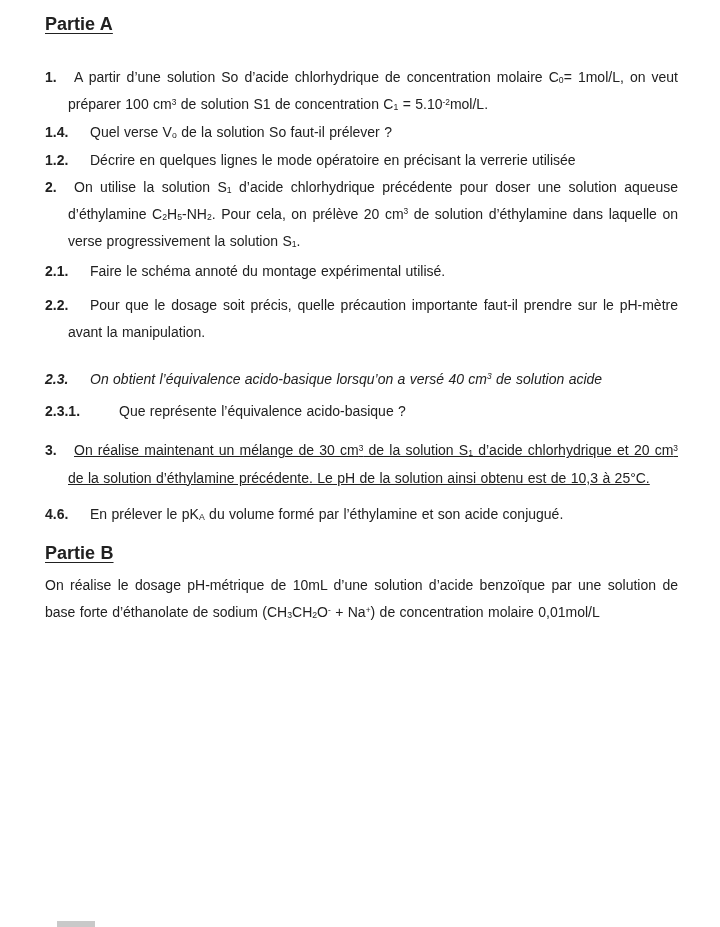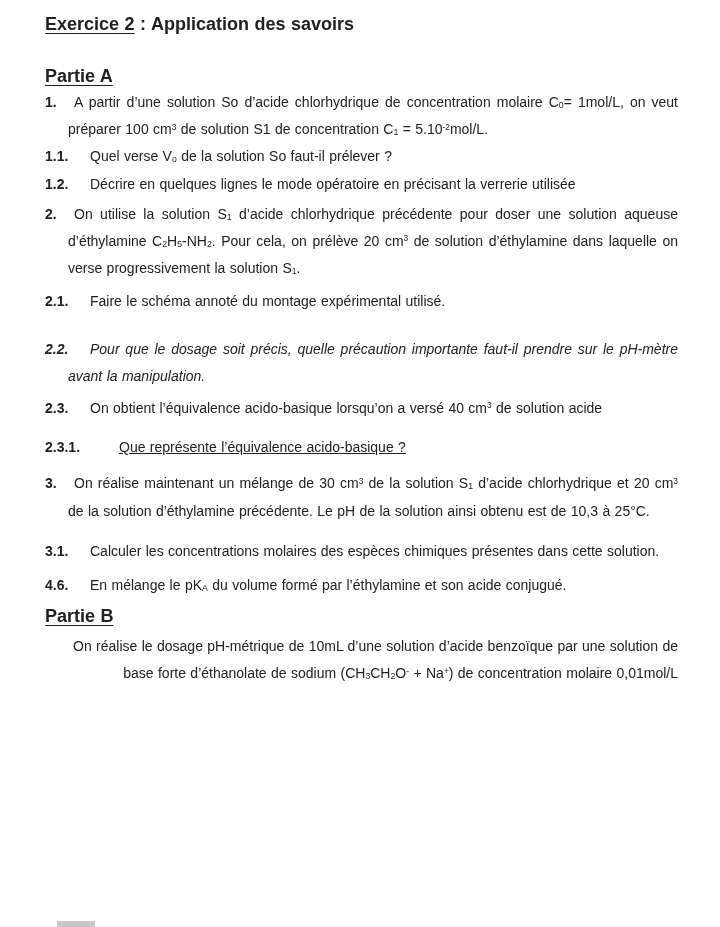--- a/index.html
+++ b/index.html
@@ -76,29 +76,27 @@
     top: 921px;
     width: 38px;
     height: 6px;
     background: #c9c9c9;
   }
 </style>
 </head>
 <body>
 
 <div id="doc">
-    <p class="heading"><span class="f-bu">Exercice 2</span><span class="f-b"> : Application des savoirs</span></p>
     <p class="heading"><span class="f-bu">Partie A</span></p>
     <p class="item l1"><span class="marker">1.</span><span class="f-n">A partir d’une solution So d’acide chlorhydrique de concentration molaire C</span><span class="f-sub">0</span><span class="f-n">= 1mol/L, on veut préparer 100 cm</span><span class="f-sup">3</span><span class="f-n"> de solution S1 de concentration C</span><span class="f-sub">1</span><span class="f-n"> = 5.10</span><span class="f-sup">-2</span><span class="f-n">mol/L.</span></p>
-    <p class="item l2"><span class="marker">1.1.</span><span class="f-n">Quel verse V</span><span class="f-sub">o</span><span class="f-n"> de la solution So faut-il prélever ?</span></p>
+    <p class="item l2"><span class="marker">1.4.</span><span class="f-n">Quel verse V</span><span class="f-sub">o</span><span class="f-n"> de la solution So faut-il prélever ?</span></p>
     <p class="item l2"><span class="marker">1.2.</span><span class="f-n">Décrire en quelques lignes le mode opératoire en précisant la verrerie utilisée</span></p>
     <p class="item l1"><span class="marker">2.</span><span class="f-n">On utilise la solution S</span><span class="f-sub">1</span><span class="f-n"> d’acide chlorhydrique précédente pour doser une solution aqueuse d’éthylamine C</span><span class="f-sub">2</span><span class="f-n">H</span><span class="f-sub">5</span><span class="f-n">-NH</span><span class="f-sub">2</span><span class="f-n">. Pour cela, on prélève 20 cm</span><span class="f-sup">3</span><span class="f-n"> de solution d’éthylamine dans laquelle on verse progressivement la solution S</span><span class="f-sub">1</span><span class="f-n">.</span></p>
     <p class="item l2"><span class="marker">2.1.</span><span class="f-n">Faire le schéma annoté du montage expérimental utilisé.</span></p>
     <p class="item l2"><span class="marker">2.2.</span><span class="f-n">Pour que le dosage soit précis, quelle précaution importante faut-il prendre sur le pH-mètre avant la manipulation.</span></p>
     <p class="item l2"><span class="marker">2.3.</span><span class="f-n">On obtient l’équivalence acido-basique lorsqu’on a versé 40 cm</span><span class="f-sup">3</span><span class="f-n"> de solution acide</span></p>
     <p class="item l3"><span class="marker">2.3.1.</span><span class="f-n">Que représente l’équivalence acido-basique ?</span></p>
     <p class="item l1"><span class="marker">3.</span><span class="f-n">On réalise maintenant un mélange de 30 cm</span><span class="f-sup">3</span><span class="f-n"> de la solution S</span><span class="f-sub">1</span><span class="f-n"> d’acide chlorhydrique et 20 cm</span><span class="f-sup">3</span><span class="f-n"> de la solution d’éthylamine précédente. Le pH de la solution ainsi obtenu est de 10,3 à 25°C.</span></p>
-    <p class="item l2"><span class="marker">3.1.</span><span class="f-n">Calculer les concentrations molaires des espèces chimiques présentes dans cette solution.</span></p>
-    <p class="item l2"><span class="marker">4.6.</span><span class="f-n">En mélange le pK</span><span class="f-sub">A</span><span class="f-n"> du volume formé par l’éthylamine et son acide conjugué.</span></p>
+    <p class="item l2"><span class="marker">4.6.</span><span class="f-n">En prélever le pK</span><span class="f-sub">A</span><span class="f-n"> du volume formé par l’éthylamine et son acide conjugué.</span></p>
     <p class="heading"><span class="f-bu">Partie B</span></p>
     <p class="plain"><span class="f-n">On réalise le dosage pH-métrique de 10mL d’une solution d’acide benzoïque par une solution de base forte d’éthanolate de sodium (CH</span><span class="f-sub">3</span><span class="f-n">CH</span><span class="f-sub">2</span><span class="f-n">O</span><span class="f-sup">-</span><span class="f-n"> + Na</span><span class="f-sup">+</span><span class="f-n">) de concentration molaire 0,01mol/L</span></p>
   </div>
 <div class="cutoff-fragment"></div>
 
 </body></html>

